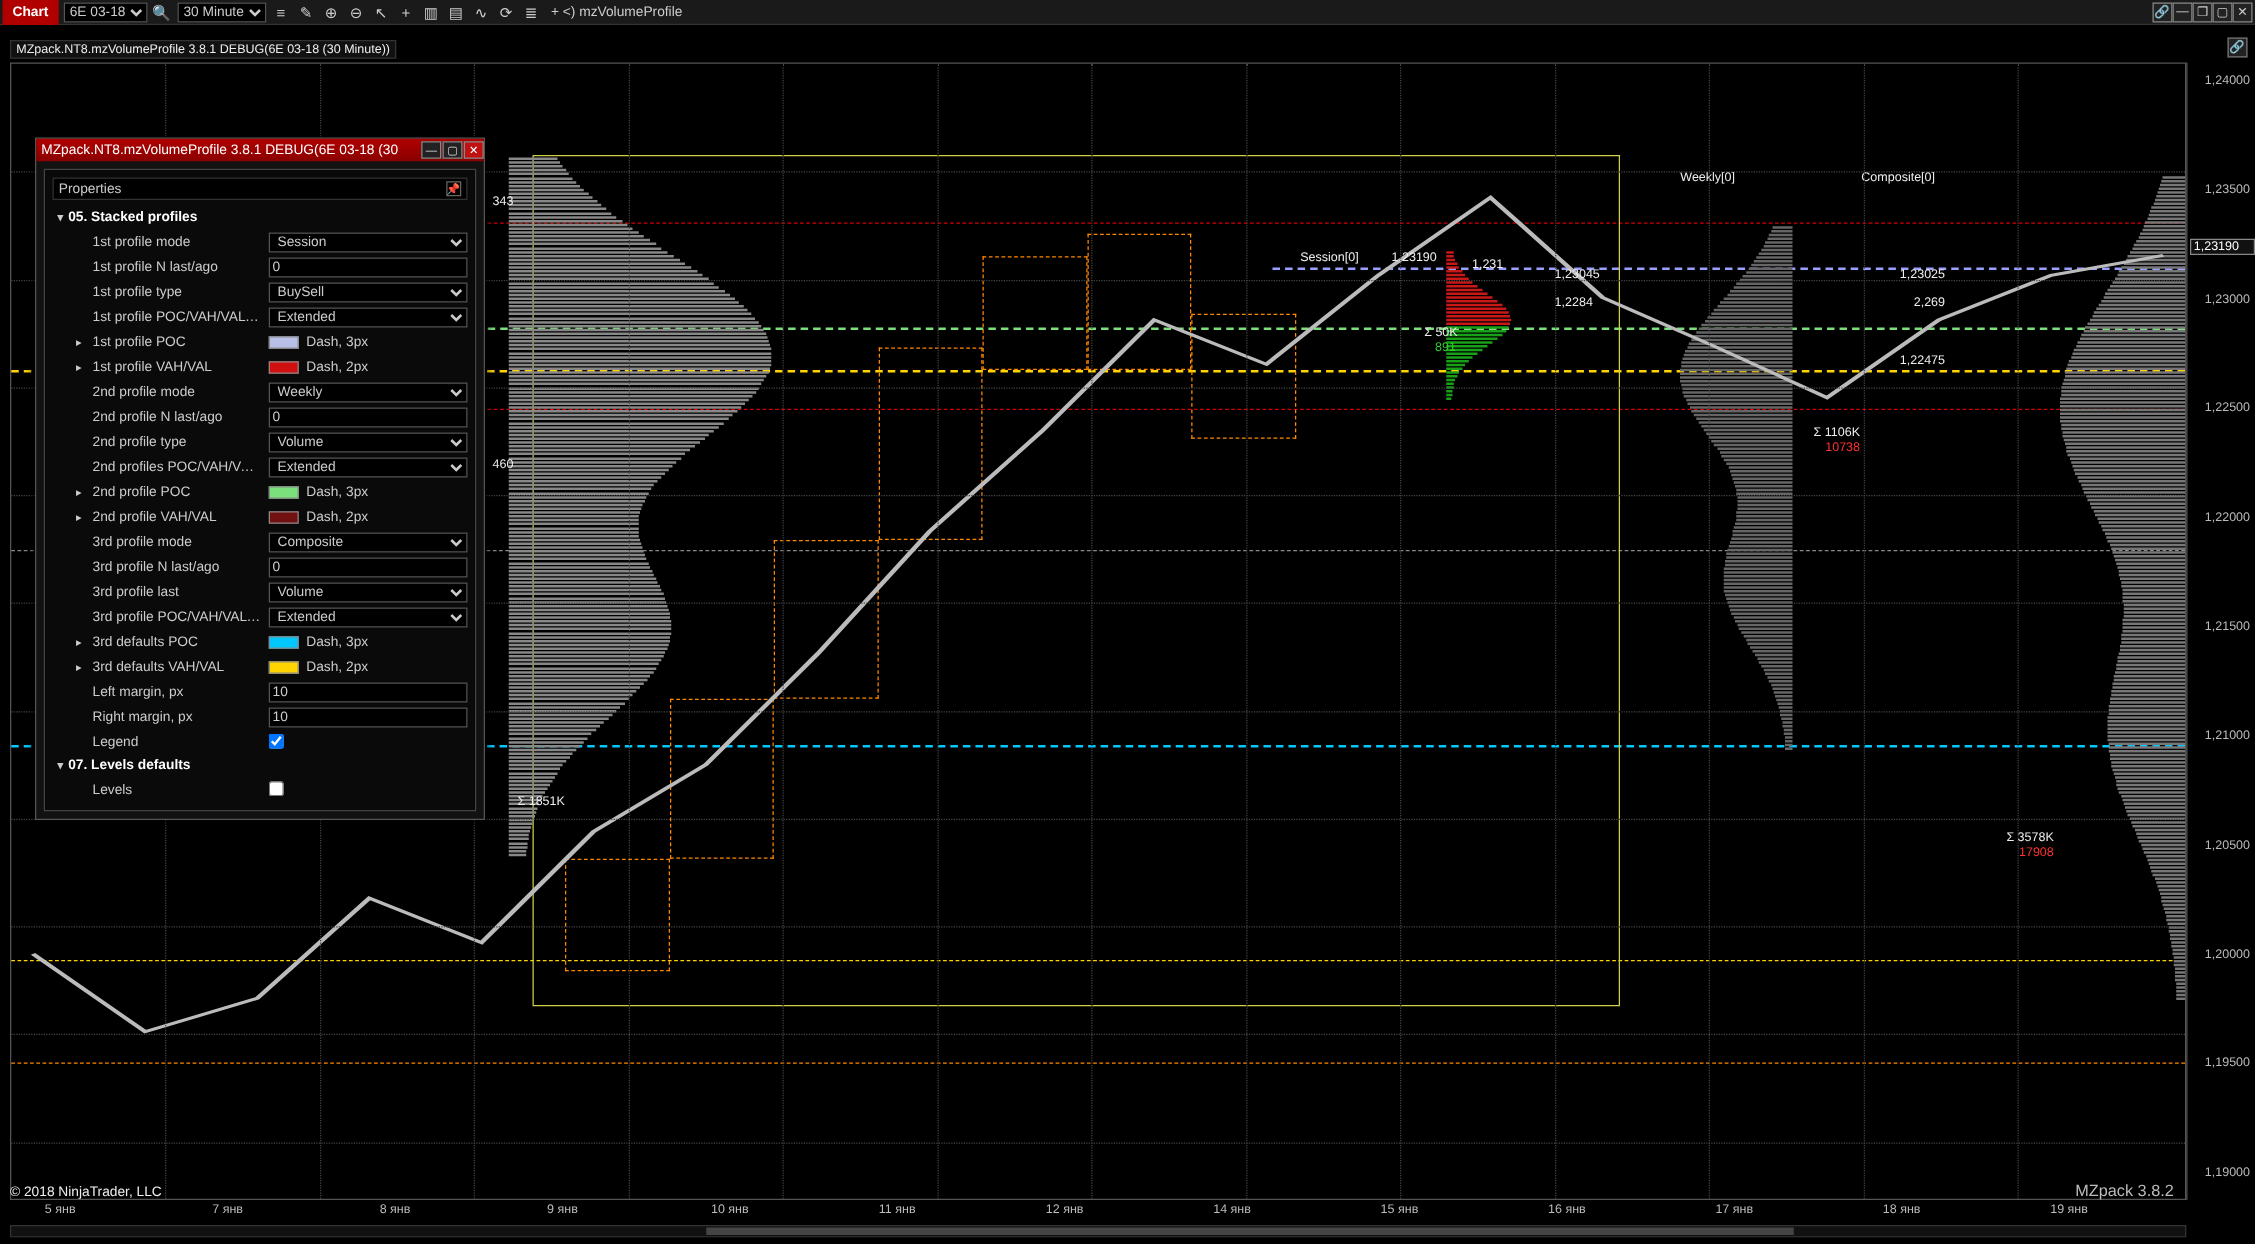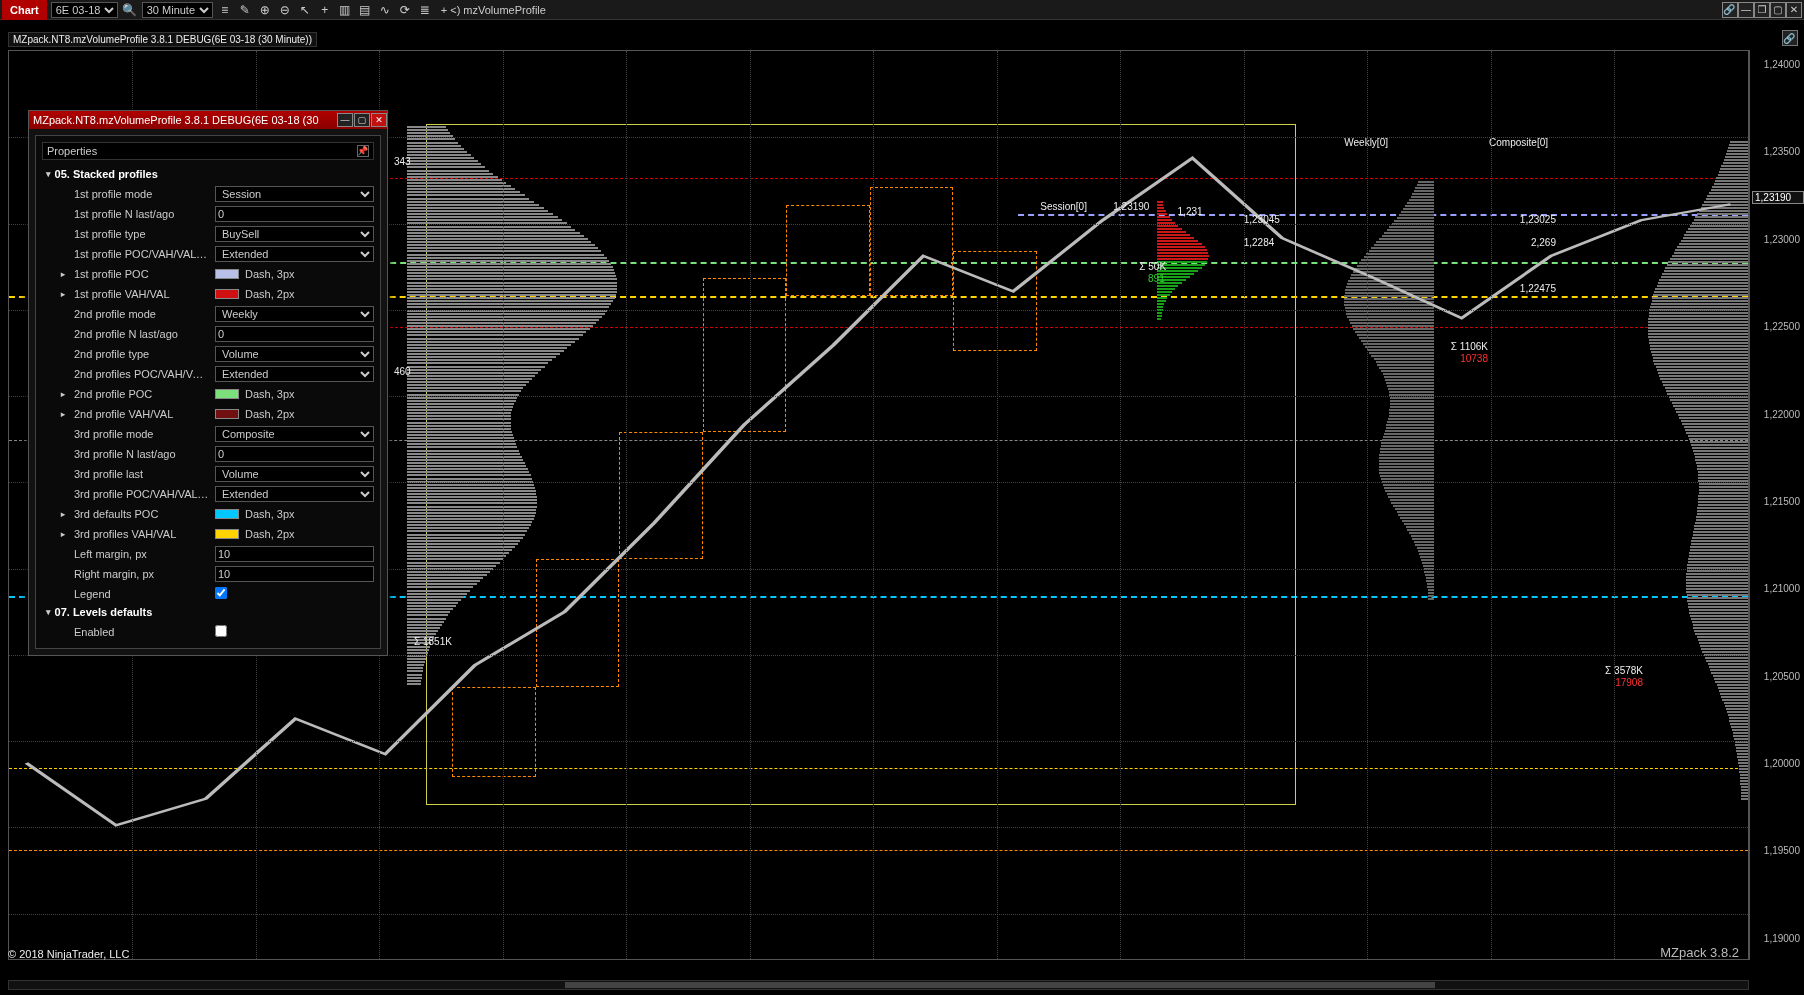--- a/index.html
+++ b/index.html
@@ -791,20 +791,35 @@
       <div class="lbl" style="top: 39.4%;">1,22000</div>
       <div class="lbl" style="top: 49%;">1,21500</div>
       <div class="lbl" style="top: 58.6%;">1,21000</div>
       <div class="lbl" style="top: 68.2%;">1,20500</div>
       <div class="lbl" style="top: 77.8%;">1,20000</div>
       <div class="lbl" style="top: 87.4%;">1,19500</div>
       <div class="lbl" style="top: 97%;">1,19000</div>
       <div class="tag" style="top: 15.5%;">1,23190</div>
     </div>
 
+  <div class="xaxis" id="xaxis">
+      <div class="xl" style="left: 2.30769%;">5 янв</div>
+      <div class="xl" style="left: 10%;">7 янв</div>
+      <div class="xl" style="left: 17.6923%;">8 янв</div>
+      <div class="xl" style="left: 25.3846%;">9 янв</div>
+      <div class="xl" style="left: 33.0769%;">10 янв</div>
+      <div class="xl" style="left: 40.7692%;">11 янв</div>
+      <div class="xl" style="left: 48.4615%;">12 янв</div>
+      <div class="xl" style="left: 56.1538%;">14 янв</div>
+      <div class="xl" style="left: 63.8462%;">15 янв</div>
+      <div class="xl" style="left: 71.5385%;">16 янв</div>
+      <div class="xl" style="left: 79.2308%;">17 янв</div>
+      <div class="xl" style="left: 86.9231%;">18 янв</div>
+      <div class="xl" style="left: 94.6154%;">19 янв</div>
+    </div>
 
   <div class="copyright">© 2018 NinjaTrader, LLC</div>
   <div class="brand">MZpack 3.8.2</div>
 
   <div class="hscroll">
     <div class="thumb" style="left:32%; width:50%;"></div>
   </div>
 
   <div class="panel">
     <div class="titlebar">
@@ -923,21 +938,21 @@
         <div class="row">
             <span class="exp">▸</span>
             <label>3rd defaults POC</label>
             <div class="ctrl swatch-line">
               <span class="swatch" style="background:#00c8ff"></span>
               <span>Dash, 3px</span>
             </div>
           </div>
         <div class="row">
             <span class="exp">▸</span>
-            <label>3rd profiles VAH/VAL</label>
+            <label>3rd defaults VAH/VAL</label>
             <div class="ctrl swatch-line">
               <span class="swatch" style="background:#ffd400"></span>
               <span>Dash, 2px</span>
             </div>
           </div>
 
         <div class="row">
             <span class="exp"></span>
             <label>Left margin, px</label>
             <div class="ctrl"><input type="text" value="10" style=""></div>
@@ -952,20 +967,20 @@
             <label>Legend</label>
             <div class="ctrl"><input type="checkbox" checked="" style=""></div>
           </div>
 
         <div class="group">
             <span class="arrow">▾</span>
             <span>07. Levels defaults</span>
           </div>
         <div class="row">
             <span class="exp"></span>
-            <label>Enabled</label>
+            <label>Levels</label>
             <div class="ctrl"><input type="checkbox" style=""></div>
           </div>
       </div>
     </div>
   </div>
 
 </div>
 
 </body></html>

